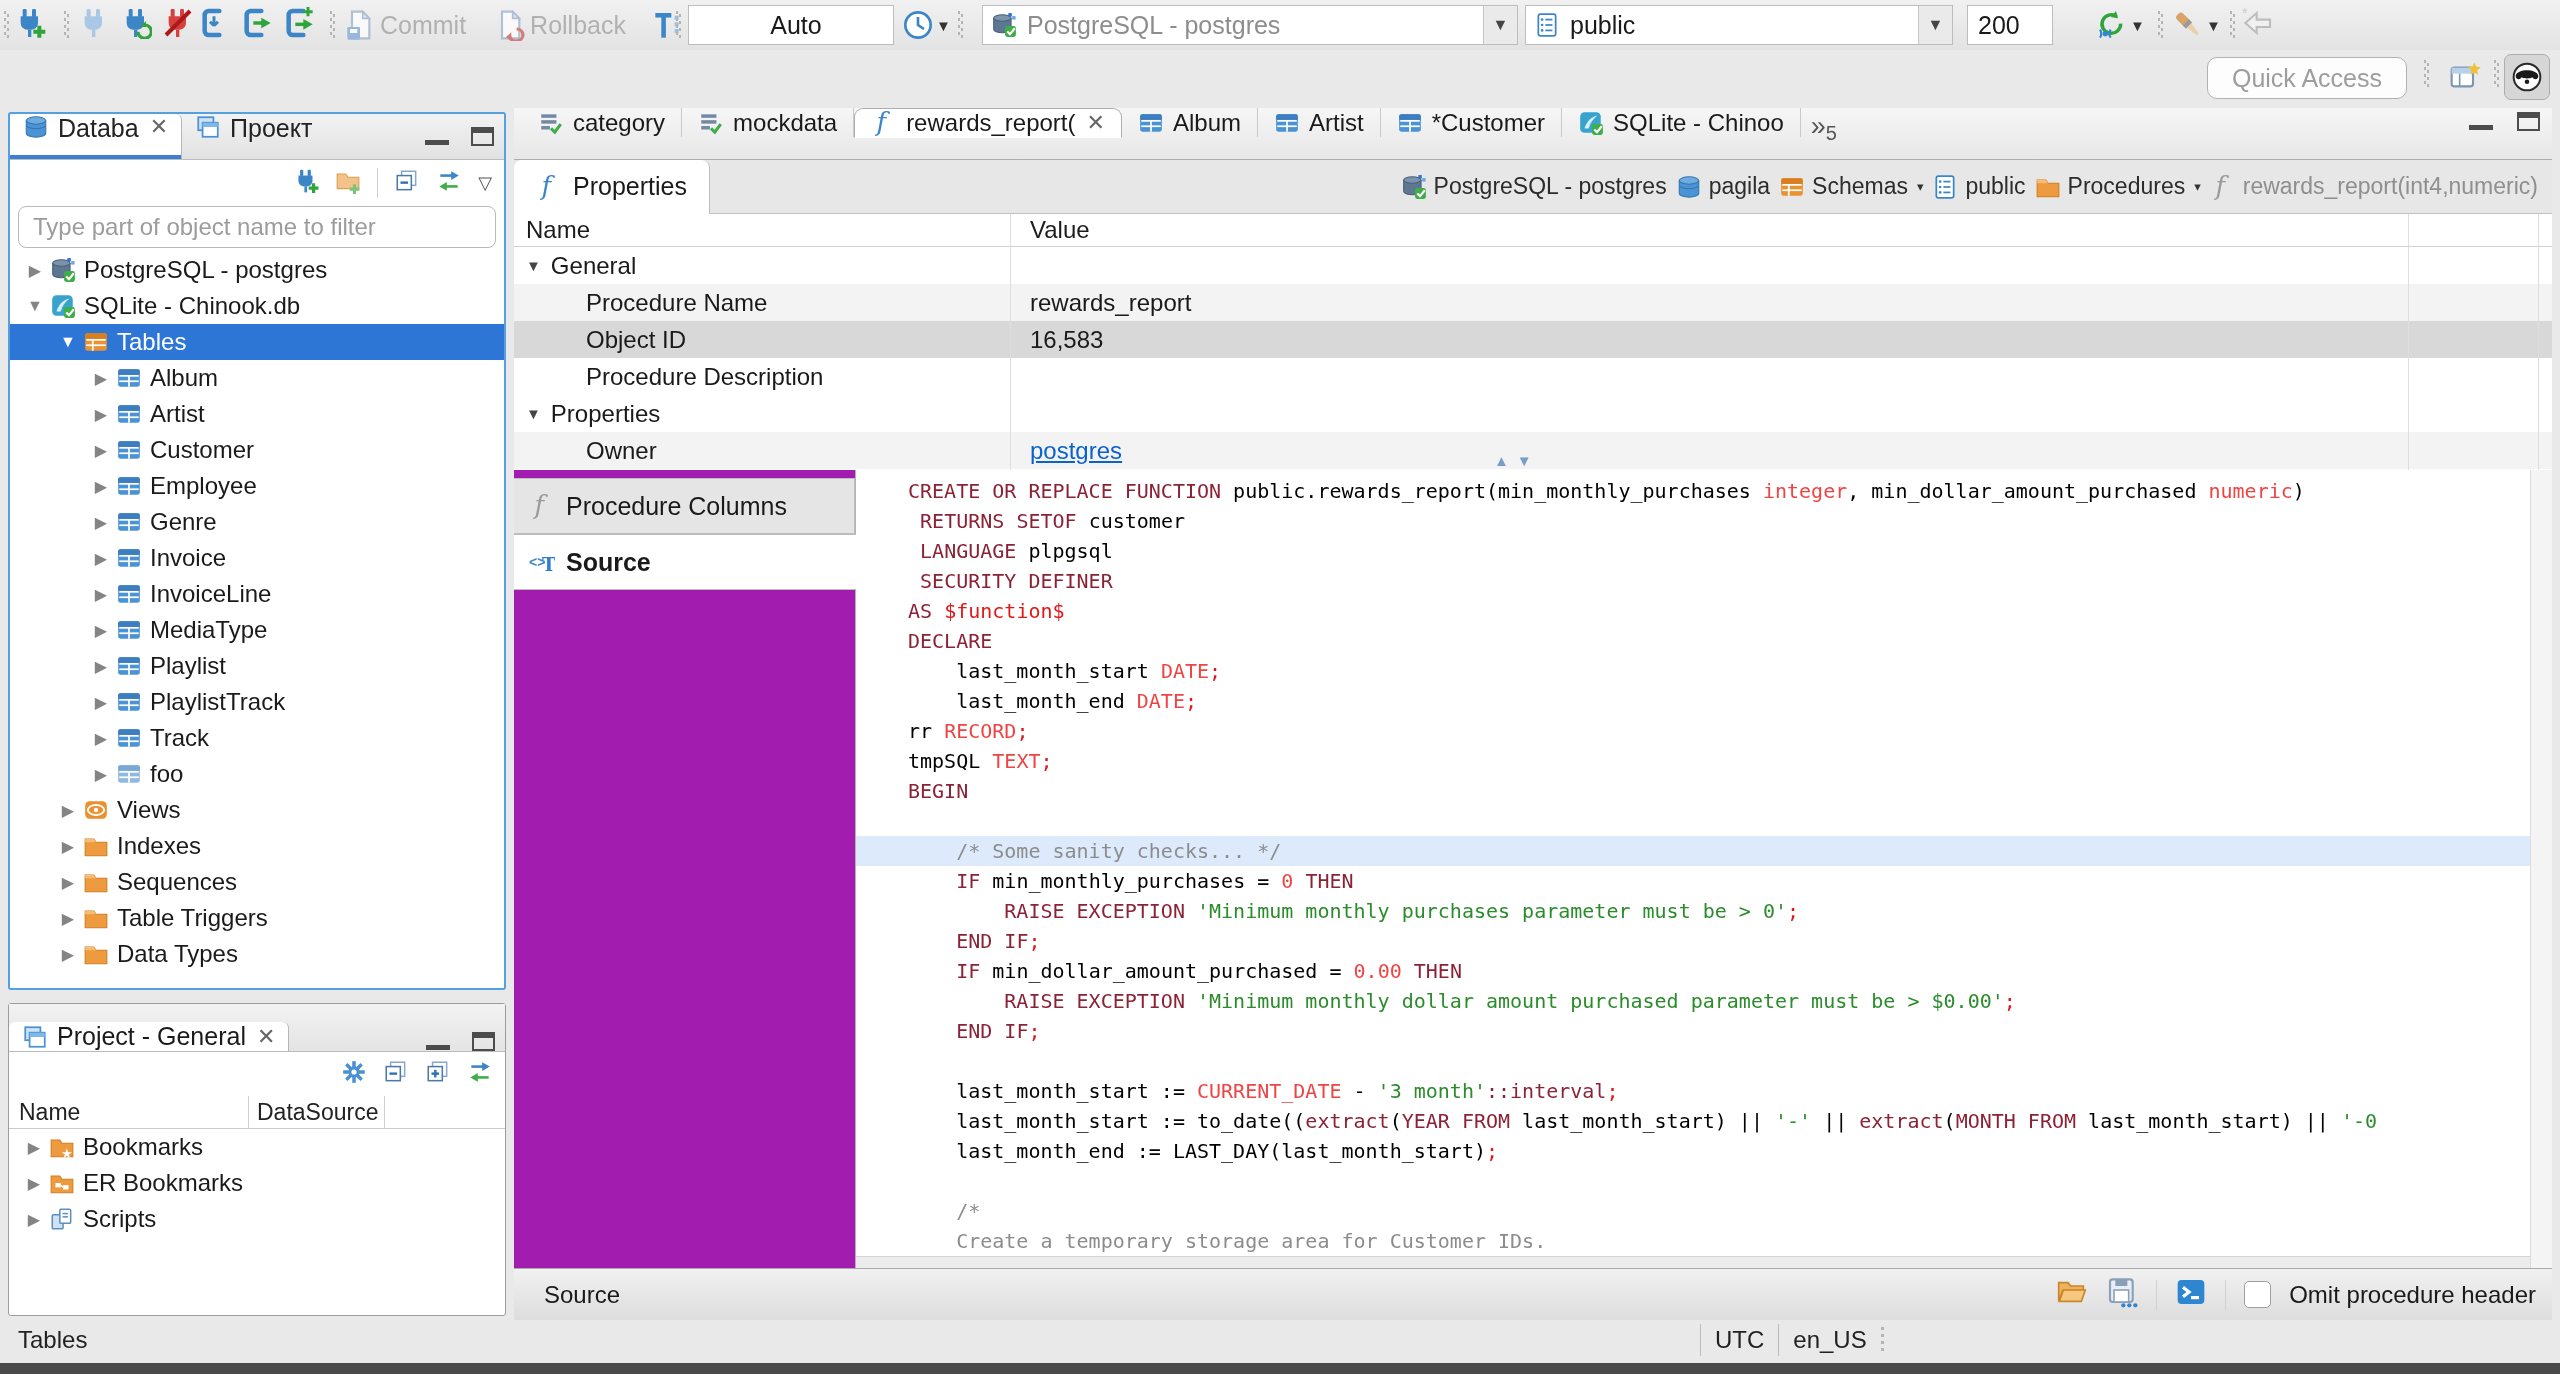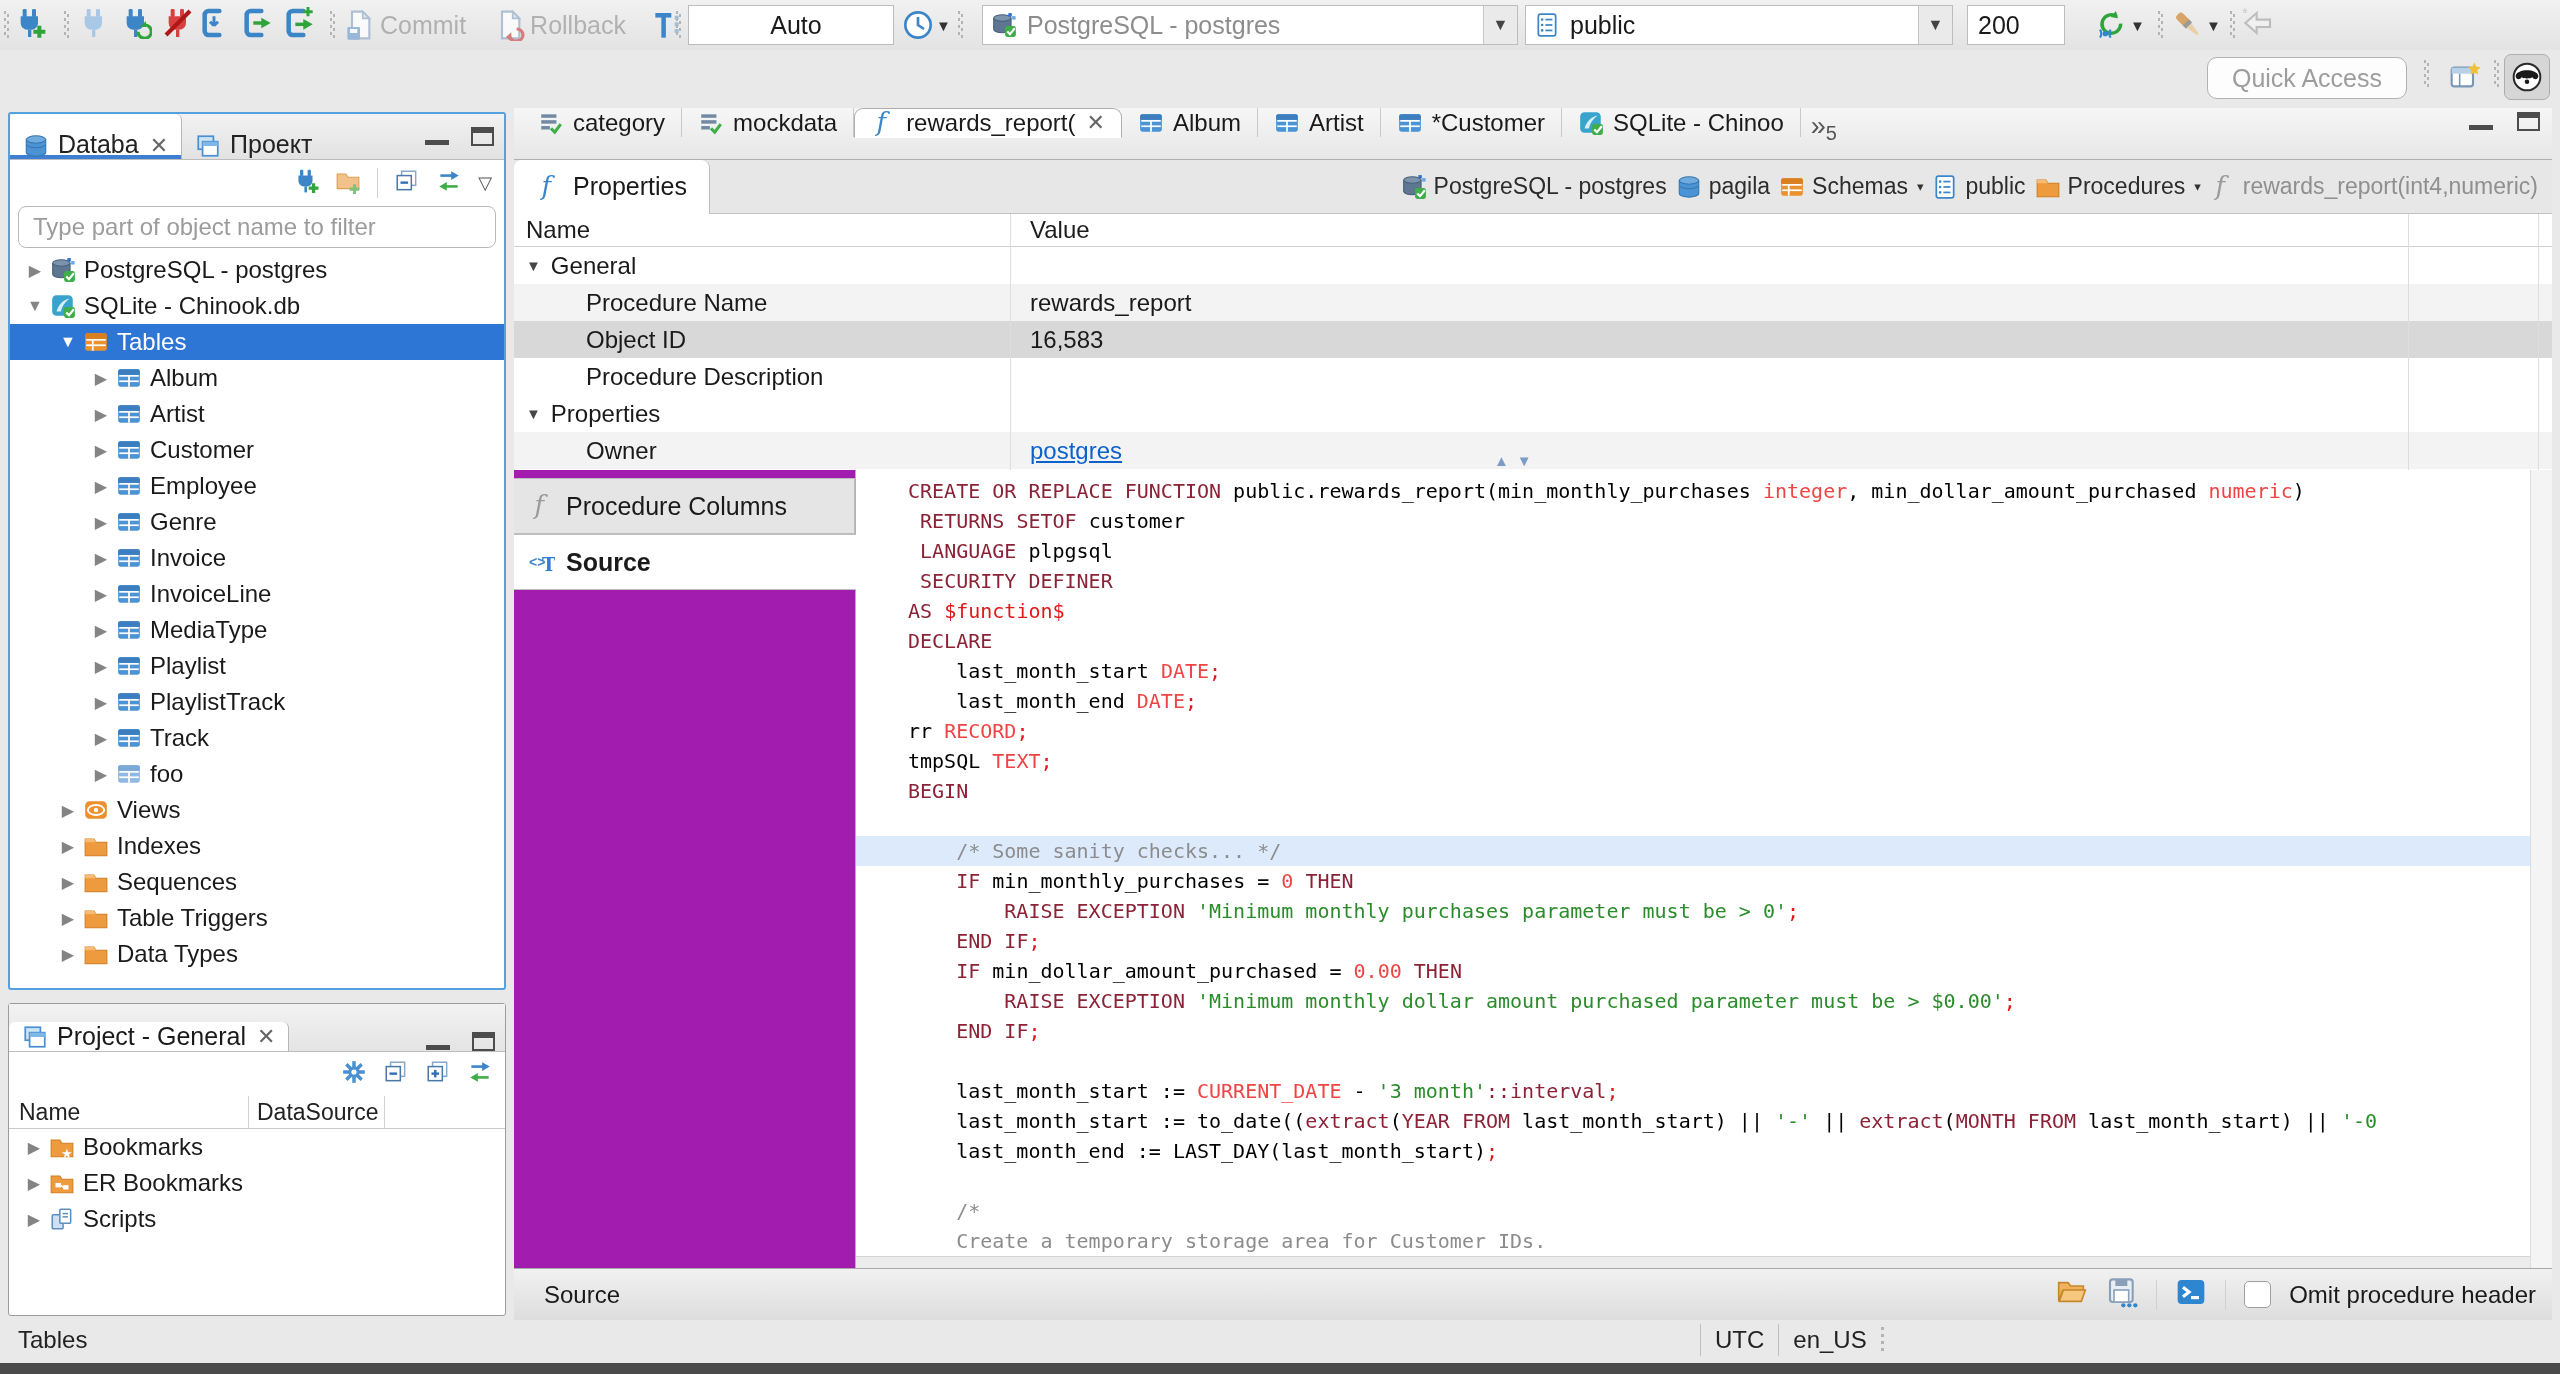--- a/index.html
+++ b/index.html
@@ -27,21 +27,21 @@
       background:#fdfdfd;display:flex;align-items:center;justify-content:center;color:#9d9d9d;font-size:25px}
   .pbtn{position:absolute;top:54px;width:46px;height:46px;display:flex;align-items:center;justify-content:center}
   .pbtn.pressed{background:#d6d6d6;border:1px solid #adadad;border-radius:7px}
   
   .wbtns{display:flex;gap:24px;align-items:center}
   .wmin{width:24px;height:5px;background:#4c4c4c;margin-top:12px}
   .wmax{width:23px;height:19px;border:2px solid #4c4c4c;border-top:6px solid #4c4c4c}
   
   .sidebar{position:absolute;left:8px;top:112px;width:498px;height:878px;background:#fff;border:2px solid #55a0de;border-radius:3px}
   .sb-tabs{height:46px;display:flex;align-items:stretch;background:linear-gradient(#f2f2f2,#e2e2e2);border-bottom:1px solid #bcbcbc}
-  .sb-tab{display:flex;align-items:flex-end;gap:9px;padding:0 13px;font-size:25px;color:#222}
+  .sb-tab{display:flex;align-items:flex-start;gap:9px;padding:0 13px;font-size:25px;color:#222}
   .sb-tab.active{background:#fff;border-right:1px solid #b6b6b6;border-radius:6px 6px 0 0;box-shadow:inset 0 -4px 0 #3d7fd2}
   .xclose{color:#666;font-size:22px;margin-left:2px}
   .sb-winbtns{margin-left:auto;display:flex;gap:22px;align-items:center;padding-right:10px}
   .sb-toolbar{height:46px;display:flex;align-items:center;justify-content:flex-end;gap:16px;padding:0 12px;background:#fff}
   .vsep{width:1px;height:30px;background:#d0d0d0}
   .filter{margin:0 8px 4px;height:42px;border:1px solid #b9b9b9;border-radius:8px;display:flex;align-items:center;
           padding:0 14px;color:#9c9c9c;font-size:24px;background:#fff}
   .tree{overflow:hidden}
   .trow{display:flex;align-items:center;height:36px;font-size:24px;white-space:nowrap}
   .trow .arrow{width:30px;font-size:16px;color:#848484;text-align:center;flex:none}
@@ -437,21 +437,21 @@
     <span class="ctext muted-text">PostgreSQL - postgres</span>
     <span class="cbtn">▼</span>
   </div>
   <div class="combo" style="left:1525px;width:428px">
     <svg class="ic" style="margin-left:8px" viewBox="0 0 24 24">
           <use href="#s-schema"></use>
         </svg>
     <span class="ctext">public</span>
     <span class="cbtn">▼</span>
   </div>
-  <div class="combo" style="left:1967px;width:98px">
+  <div class="combo" style="left:1967px;width:86px">
     <span class="ctext">200</span>
   </div>
   <div class="tgroup" style="left:2096px">
     <button style="display:flex;align-items:center">
       <svg class="ic32" viewBox="0 0 24 24">
             <use href="#s-sync"></use>
           </svg>
       <span class="caret">▼</span>
     </button>
   </div>

